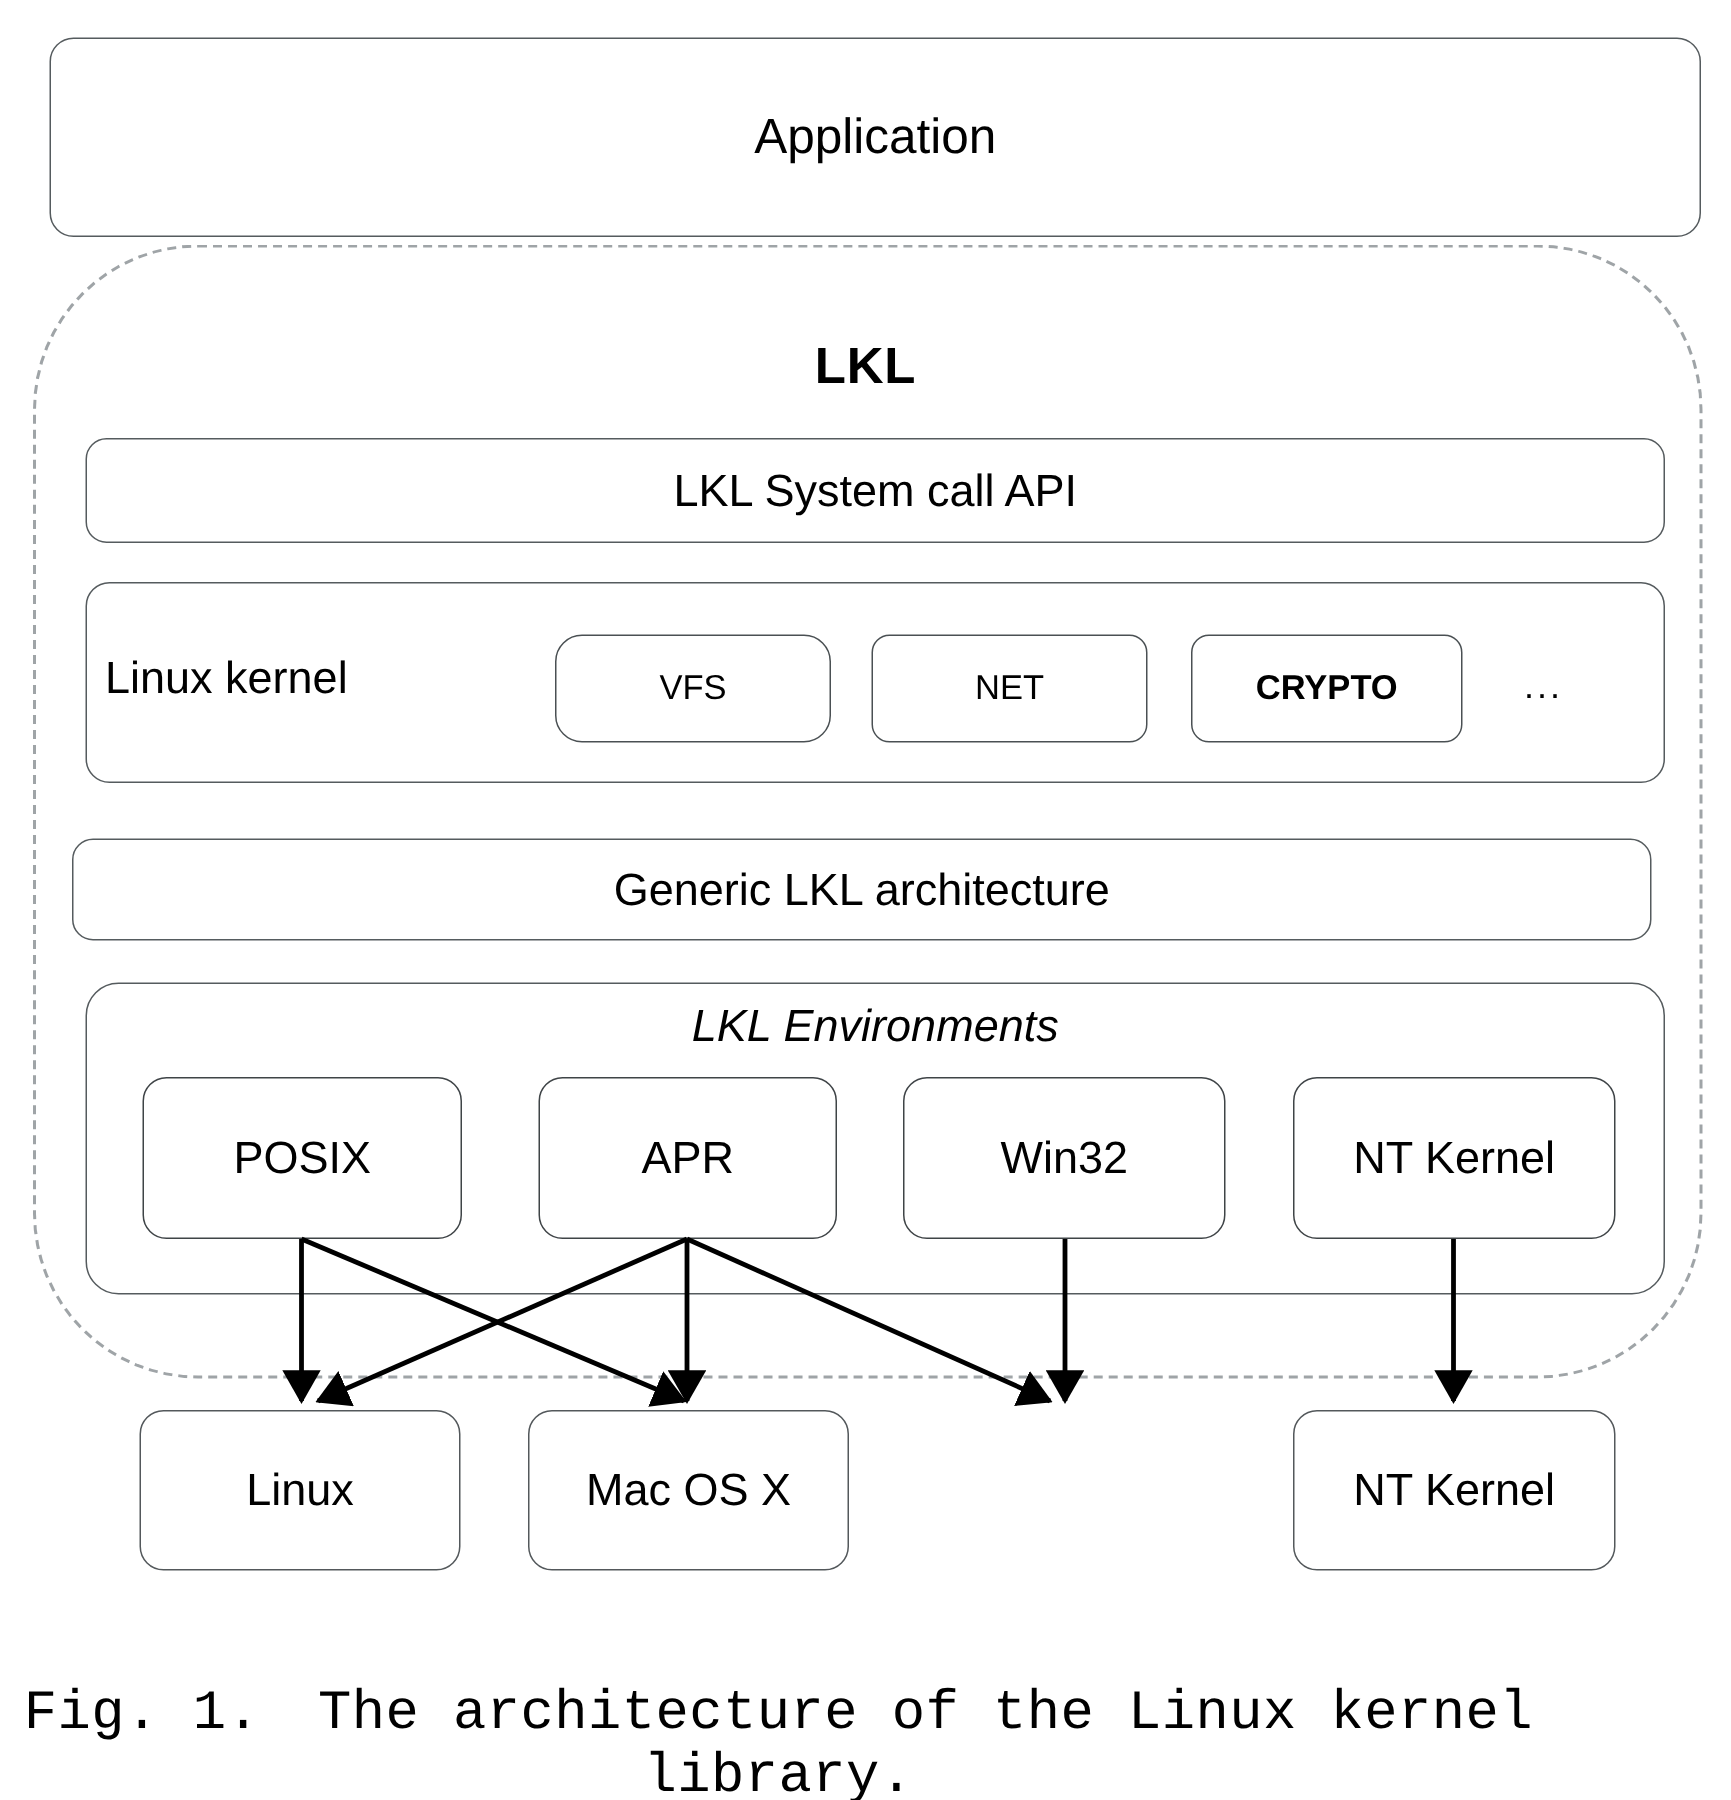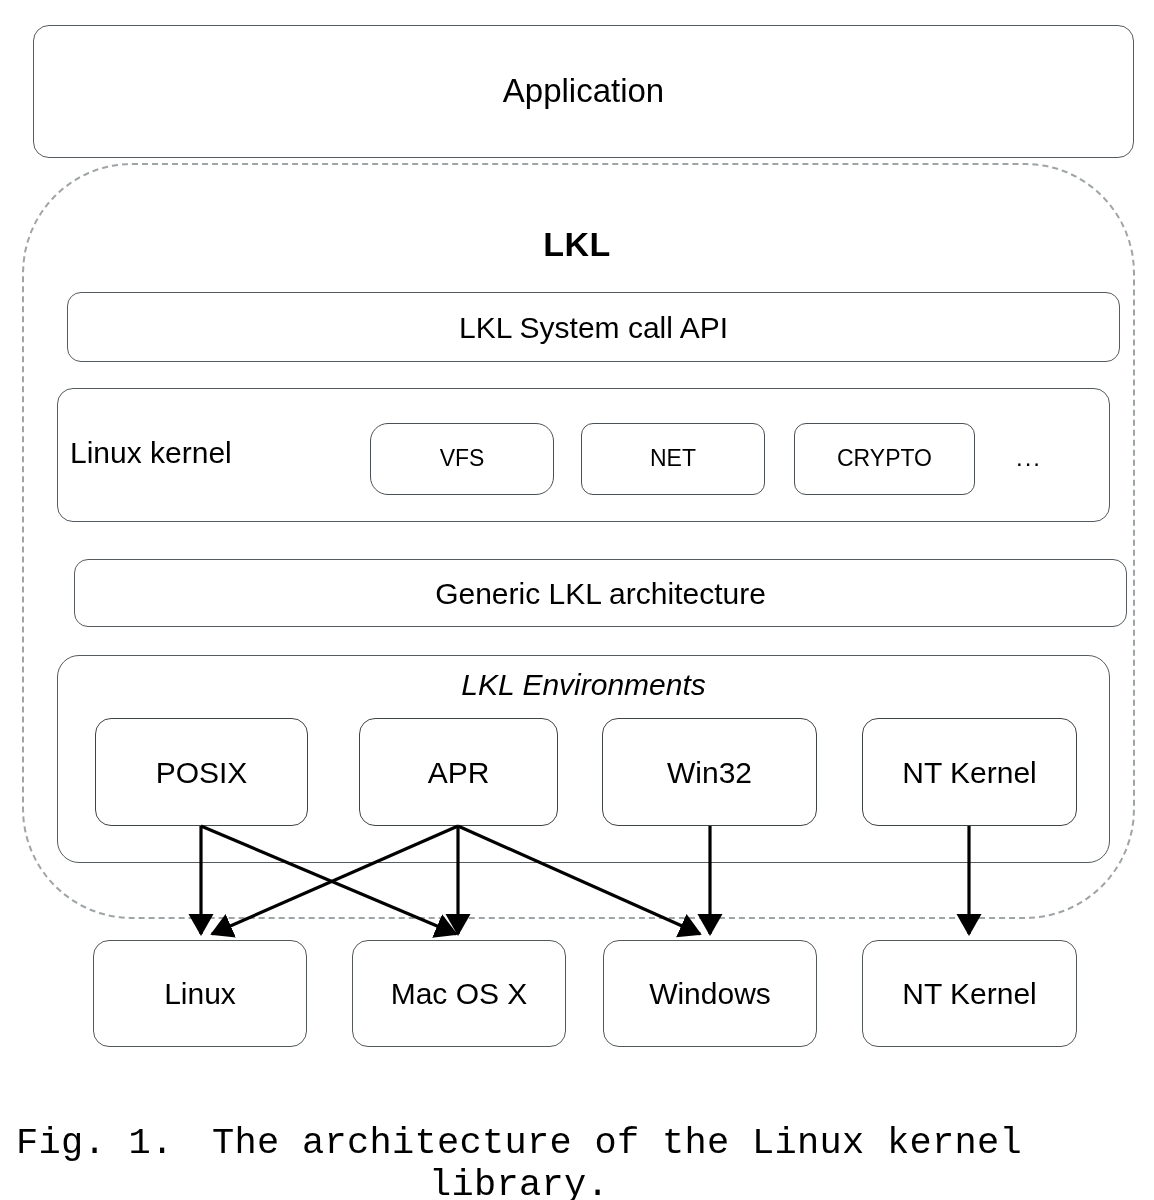--- a/index.html
+++ b/index.html
@@ -65,21 +65,20 @@
     font-weight: bold;
     letter-spacing: 0.5px;
   }
 
   
   #syscall-box {
     left: 57px;  top: 292px;
     width: 1053px; height: 70px;
     border-radius: 14px;
     font-size: 30px;
-    margin-left: 10px;
   }
 
   
   #kernel-box {
     left: 57px;  top: 388px;
     width: 1053px; height: 134px;
     border-radius: 16px;
     justify-content: flex-start;
     align-items: center;
   }
@@ -91,32 +90,32 @@
 
   .subsys {
     height: 72px;
     border-radius: 12px;
     border: 1.6px solid #4a5053;
     font-size: 23px;
     top: 423px;
   }
   #vfs-box    { left: 370px; width: 184px; border-radius: 18px; }
   #net-box    { left: 581px; width: 184px; }
-  #crypto-box { left: 794px; width: 181px; }
+  #crypto-box { left: 794px; width: 181px; font-weight: bold; }
 
   #ellipsis {
     position: absolute;
     left: 1016px; top: 444px;
     font-size: 24px;
     letter-spacing: 2px;
   }
 
   
   #generic-box {
-    left: 74px;  top: 559px;
+    left: 48px;  top: 559px;
     width: 1053px; height: 68px;
     border-radius: 14px;
     font-size: 30px;
   }
 
   
   #env-container {
     left: 57px;  top: 655px;
     width: 1053px; height: 208px;
     border-radius: 22px;
@@ -249,23 +248,20 @@
       <line x1="969" y1="826" x2="969" y2="934"></line>
     </g>
   </svg>
 
   <div class="box os-box" id="os-linux">
     <span>Linux</span>
   </div>
   <div class="box os-box" id="os-macosx">
     <span>Mac OS X</span>
   </div>
-  <div class="box os-box" id="os-windows">
-    <span>Windows</span>
-  </div>
   <div class="box os-box" id="os-ntk">
     <span>NT Kernel</span>
   </div>
 
   <div id="caption">
     <span class="cap-num">Fig. 1.</span>
     <span>The architecture of the Linux kernel library.</span>
   </div>
 
 </div>

